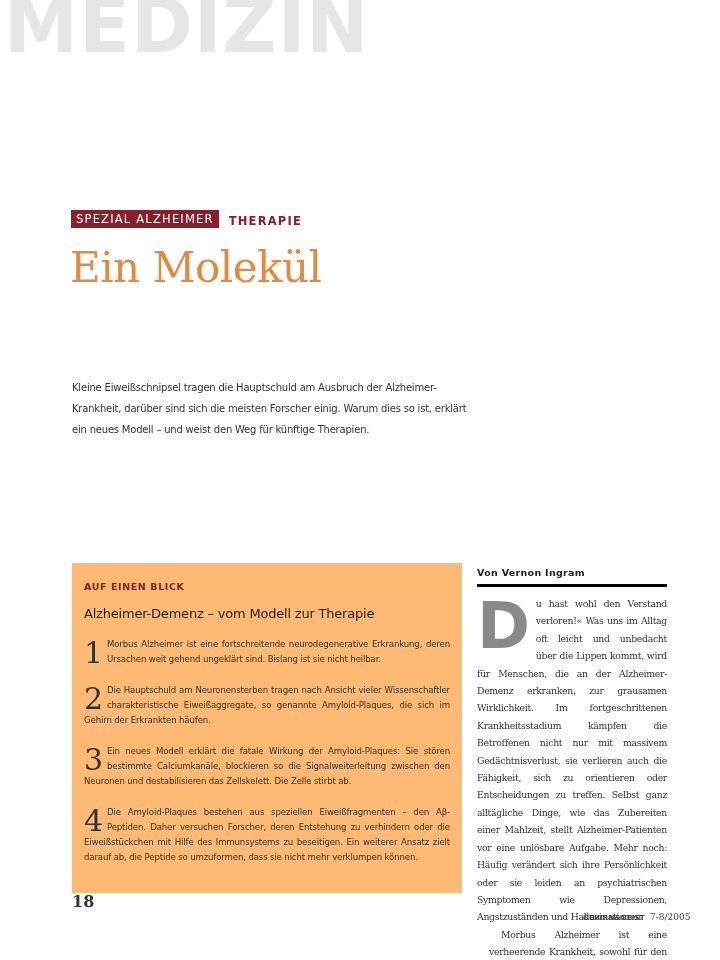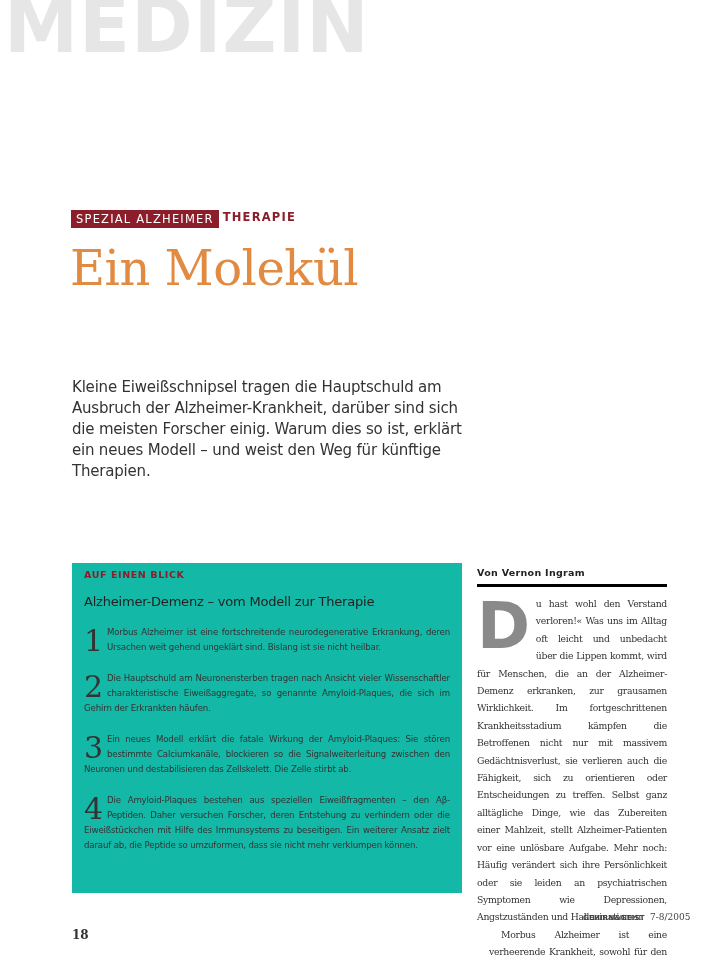--- a/index.html
+++ b/index.html
@@ -11,41 +11,41 @@
     }
     .section-watermark {
       position: absolute; left: 4px; top: -12px;
       font-family: "DejaVu Sans", sans-serif; font-weight: bold;
       font-size: 76px; letter-spacing: 1px;
       color: #e6e6e6; line-height: 1;
       transform: scaleX(0.98); transform-origin: left top;
     }
     .rubric {
       position: absolute; left: 71px; top: 210px;
-      display: flex; align-items: flex-start; gap: 4px;
+      display: flex; align-items: flex-end; gap: 10px;
       font-family: "DejaVu Sans", sans-serif; font-size: 11.5px; letter-spacing: 1.2px;
     }
     .rubric .tag {
       background: #8b1e2a; color: #fff; padding: 2px 5px 2px 5px; font-weight: normal;
     }
     .rubric .sub { color: #8b1e2a; font-weight: bold; letter-spacing: 1.2px; }
     .headline {
       position: absolute; left: 70px; top: 240px;
       font-family: "DejaVu Serif", serif; color: #e18a42;
-      font-size: 48px; line-height: 56px; font-weight: normal; letter-spacing: -0.5px;
+      font-size: 42px; line-height: 56px; font-weight: normal; letter-spacing: -0.5px;
     }
     .headline div { white-space: nowrap; }
     .lead {
       position: absolute; left: 72px; top: 377px; width: 400px;
-      font-family: "DejaVu Sans", sans-serif; font-size: 15px; line-height: 21px; color: #333;
+      font-family: "DejaVu Sans", sans-serif; font-size: 10px; line-height: 21px; color: #333;
       letter-spacing: -0.2px;
     }
     .infobox {
       position: absolute; left: 72px; top: 563px; width: 390px; height: 330px;
-      background: #14b8a6; box-sizing: border-box; padding: 4px 12px 0 12px;
+      background: #fdba74; box-sizing: border-box; padding: 16px 12px 0 12px;
     }
     .infobox .kicker {
       font-family: "DejaVu Sans", sans-serif; font-weight: bold; color: #8b1e2a;
       font-size: 9.5px; letter-spacing: 0.6px; margin-top: 2px;
     }
     .infobox .title {
       font-family: "DejaVu Sans", sans-serif; font-size: 13px; color: #222;
       margin-top: 14px; letter-spacing: -0.2px;
     }
     .point {
@@ -66,22 +66,22 @@
       font-family: "DejaVu Serif", serif; font-size: 9.3px; line-height: 17.4px;
       color: #333; text-align: justify; letter-spacing: -0.3px;
     }
     .body-col p { margin: 0; }
     .body-col p + p { text-indent: 12px; margin-left: 12px; }
     .dropcap {
       float: left; font-family: "DejaVu Sans", sans-serif; font-weight: bold;
       font-size: 64px; line-height: 58px; color: #8a8a8a; margin: 2px 6px 0 0;
     }
     .folio {
-      position: absolute; left: 72px; top: 928px;
-      font-family: "DejaVu Serif", serif; font-size: 12px; font-weight: bold; color: #333;
+      position: absolute; left: 72px; top: 892px;
+      font-family: "DejaVu Serif", serif; font-size: 16px; font-weight: bold; color: #333;
     }
     .footer-mag {
       position: absolute; left: 583px; top: 912px;
       font-family: "DejaVu Sans", sans-serif; font-size: 7px; color: #444; text-align: right;
     }
     .footer-mag .brand { font-weight: bold; letter-spacing: 0.2px; }
     .footer-mag .issue { font-family: "DejaVu Serif", serif; font-size: 9px; margin-left: 3px; }
   </style>
 </head>
 <body>

